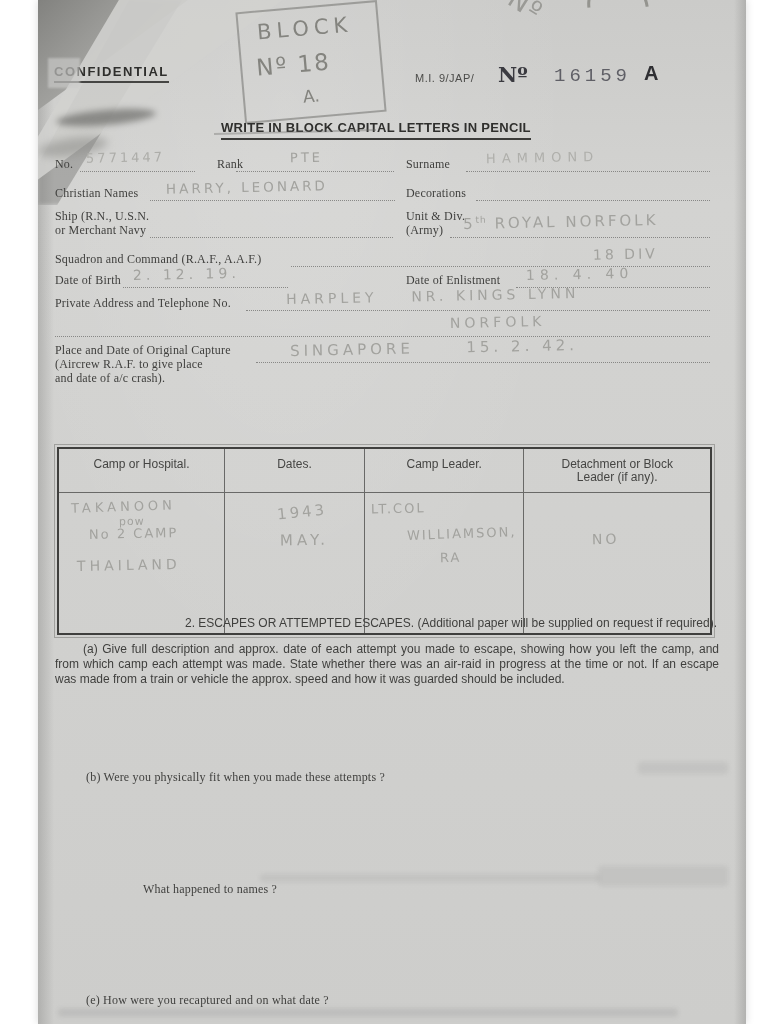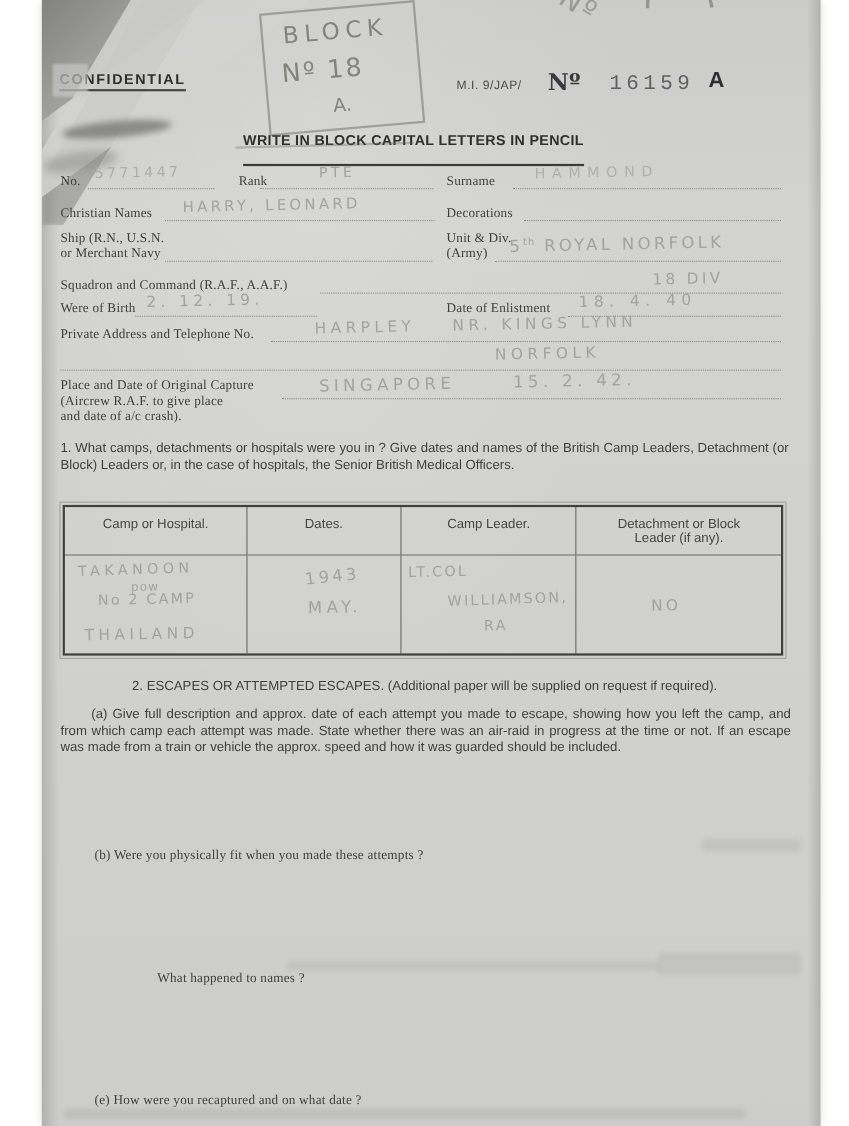--- a/index.html
+++ b/index.html
@@ -30,21 +30,21 @@
   .obscure{position:absolute;left:10px;top:58px;width:32px;height:30px;
     background:rgba(203,203,201,.65);filter:blur(1px);}
   
   .lbl{position:absolute;font-size:12px;color:#3f3f3d;letter-spacing:.2px;white-space:nowrap;font-family:Liberation Serif, serif;}
   .para{position:absolute;font-size:12px;color:#3f3f3d;text-align:justify;line-height:14.5px;}
   .rule{position:absolute;height:14px;border-bottom:1px dotted rgba(85,85,83,.6);}
   .confid{position:absolute;left:16px;top:64px;font-size:13px;font-weight:bold;color:#2e2e2c;
     letter-spacing:1.5px;border-bottom:2px solid #45454  3;border-bottom:2px solid #454543;
     padding-bottom:2px;}
   .heading{position:absolute;left:183px;top:120px;font-size:13px;font-weight:bold;color:#2f2f2d;
-    letter-spacing:.3px;border-bottom:2px solid #3a3a38;padding-bottom:14px;white-space:nowrap;}
+    letter-spacing:.3px;border-bottom:2px solid #3a3a38;padding-bottom:3px;white-space:nowrap;}
   .strike{position:absolute;left:176px;top:131px;width:162px;height:2px;
     background:rgba(100,100,98,.35);transform:rotate(-1.5deg);}
   
   .block-stamp{position:absolute;left:202px;top:6px;width:138px;height:108px;
     border:2px solid rgba(122,122,118,.6);transform:rotate(-5deg);
     color:#84847f;font-family:"DejaVu Sans",sans-serif;}
   .bs-l1{position:absolute;left:18px;top:8px;font-size:21px;letter-spacing:5px;}
   .bs-l2{position:absolute;left:14px;top:42px;font-size:23px;letter-spacing:2px;}
   .bs-l3{position:absolute;left:58px;top:78px;font-size:17px;}
   .corner-scribble{position:absolute;left:470px;top:-10px;font-size:26px;color:#9a9a96;
@@ -56,21 +56,21 @@
   .stamp-no{position:absolute;left:460px;top:62px;font-size:21px;font-weight:bold;color:#3a3a40;
     font-family:"DejaVu Serif",serif;}
   .stamp-serial{position:absolute;left:516px;top:65px;font-size:19px;color:#5f5f66;
     letter-spacing:4px;font-family:Liberation Mono, monospace;}
   .stamp-series{position:absolute;left:606px;top:62px;font-size:20px;font-weight:bold;color:#2f2f33;}
   
   .hw{position:absolute;font-family:"DejaVu Sans",sans-serif;color:#a2a29e;
     letter-spacing:3px;white-space:pre;font-size:13px;transform:rotate(-1.2deg);}
   .hw-sup{font-size:9px;vertical-align:super;letter-spacing:1px;}
   
-  .camps-table{position:absolute;left:19px;top:459px;width:655px;height:137px;
+  .camps-table{position:absolute;left:19px;top:447px;width:655px;height:188px;
     border:2.5px solid #3f3f3d;outline:1px solid rgba(120,120,116,.55);outline-offset:2px;
     display:grid;grid-template-columns:25.5% 21.5% 24.5% 28.5%;grid-template-rows:44px 1fr;
     box-sizing:border-box;}
   .th{border-right:1.5px solid rgba(70,70,68,.75);border-bottom:1.5px solid rgba(70,70,68,.75);
     font-size:12px;color:#454543;text-align:center;padding-top:9px;line-height:13px;}
   .th:nth-child(4){border-right:none;}
   .td{border-right:1.5px solid rgba(70,70,68,.75);position:relative;}
   .td:last-child{border-right:none;}
   
   .smudge{position:absolute;background:rgba(128,128,126,.14);filter:blur(2px);border-radius:4px;}
@@ -128,40 +128,39 @@
     <div class="rule" style="left:112px;top:223px;width:243px"></div>
     <div class="lbl" style="left:368px;top:209px">Unit &amp; Div.</div>
     <div class="lbl" style="left:368px;top:223px">(Army)</div>
     <div class="rule" style="left:412px;top:223px;width:260px"></div>
     <div class="hw" style="left:425px;top:213px;font-size:15px"><span>5</span><span class="hw-sup">th</span><span> ROYAL NORFOLK</span></div>
 
     <div class="lbl" style="left:17px;top:252px">Squadron and Command (R.A.F., A.A.F.)</div>
     <div class="rule" style="left:253px;top:252px;width:419px"></div>
     <div class="hw" style="left:555px;top:246px;font-size:14px">18 DIV</div>
 
-    <div class="lbl" style="left:17px;top:273px">Were of Birth</div>
+    <div class="lbl" style="left:17px;top:273px">Date of Birth</div>
     <div class="rule" style="left:85px;top:273px;width:165px"></div>
     <div class="hw" style="left:95px;top:266px;font-size:14px;letter-spacing:4px">2. 12. 19.</div>
     <div class="lbl" style="left:368px;top:273px">Date of Enlistment</div>
     <div class="rule" style="left:478px;top:273px;width:194px"></div>
     <div class="hw" style="left:488px;top:266px;font-size:14px;letter-spacing:5px">18. 4. 40</div>
 
     <div class="lbl" style="left:17px;top:296px">Private Address and Telephone No.</div>
     <div class="rule" style="left:208px;top:296px;width:464px"></div>
     <div class="hw" style="left:248px;top:288px;font-size:14px;letter-spacing:4px">HARPLEY    NR. KINGS LYNN</div>
     <div class="rule" style="left:17px;top:322px;width:655px"></div>
     <div class="hw" style="left:412px;top:314px;font-size:14px;letter-spacing:4px">NORFOLK</div>
 
     <div class="lbl" style="left:17px;top:343px">Place and Date of Original Capture</div>
     <div class="lbl" style="left:17px;top:357px">(Aircrew R.A.F. to give place</div>
     <div class="lbl" style="left:17px;top:371px">and date of a/c crash).</div>
     <div class="rule" style="left:218px;top:348px;width:454px"></div>
     <div class="hw" style="left:252px;top:339px;font-size:15px;letter-spacing:4px">SINGAPORE      15. 2. 42.</div>
 
-    <div class="para" style="left:17px;top:400px;width:662px">1.    What camps, detachments or hospitals were you in ?    Give dates and names of the British Camp Leaders,  Detachment (or Block) Leaders or, in the case of hospitals, the Senior British Medical Officers.</div>
 
     <div class="camps-table">
       <div class="th">Camp or Hospital.</div>
       <div class="th">Dates.</div>
       <div class="th">Camp Leader.</div>
       <div class="th">
         <div>Detachment or Block</div>
         <div>Leader (if any).</div>
       </div>
       <div class="td">
@@ -177,21 +176,21 @@
       <div class="td">
         <div class="hw" style="left:6px;top:8px;letter-spacing:2px">LT.COL</div>
         <div class="hw" style="left:42px;top:33px;letter-spacing:2px;transform:rotate(-2deg)">WILLIAMSON,</div>
         <div class="hw" style="left:75px;top:57px;letter-spacing:2px">RA</div>
       </div>
       <div class="td">
         <div class="hw" style="left:68px;top:38px;font-size:14px">NO</div>
       </div>
     </div>
 
-    <div class="para" style="left:17px;top:616px;width:662px;text-align:center">2.    ESCAPES OR ATTEMPTED ESCAPES.    (Additional paper will be supplied on request if required).</div>
+    <div class="para" style="left:17px;top:616px;width:662px;text-align:right">2.    ESCAPES OR ATTEMPTED ESCAPES.    (Additional paper will be supplied on request if required).</div>
     <div class="para" style="left:17px;top:642px;width:664px;text-indent:28px;line-height:15px">(a)    Give full description and approx. date of each attempt you made to escape, showing how you left the camp,  and from which camp each attempt was made.    State whether there was an air-raid in progress at the time or not.    If an escape was made from a train or vehicle the approx. speed and how it was guarded should be included.</div>
     <div class="lbl" style="left:48px;top:770px">(b)    Were you physically fit when you made these attempts ?</div>
     <div class="lbl" style="left:105px;top:882px">What happened to names ?</div>
     <div class="lbl" style="left:48px;top:993px">(e)    How were you recaptured and on what date ?</div>
 
     <div class="smudge" style="left:222px;top:874px;width:340px;height:8px"></div>
     <div class="smudge" style="left:560px;top:866px;width:130px;height:20px"></div>
     <div class="smudge" style="left:600px;top:762px;width:90px;height:12px"></div>
     <div class="smudge" style="left:20px;top:1008px;width:620px;height:9px;background:rgba(128,128,126,.18)"></div>
   </div>

